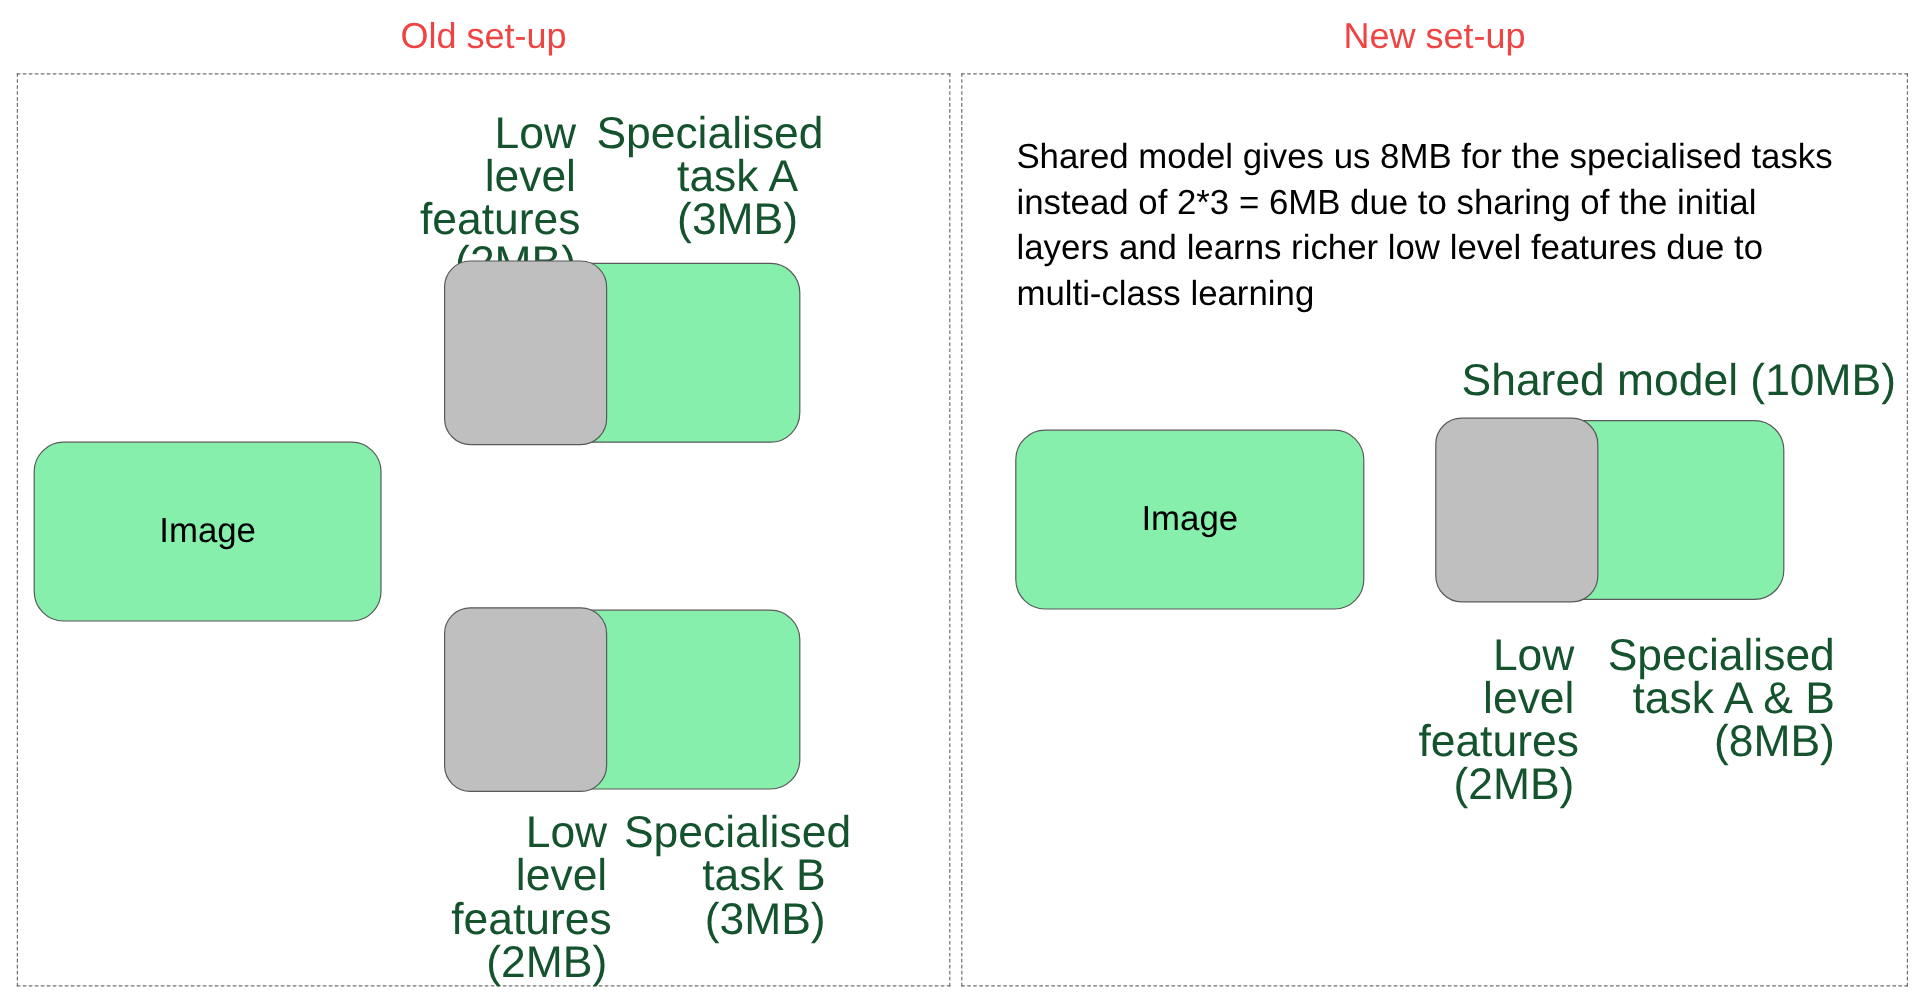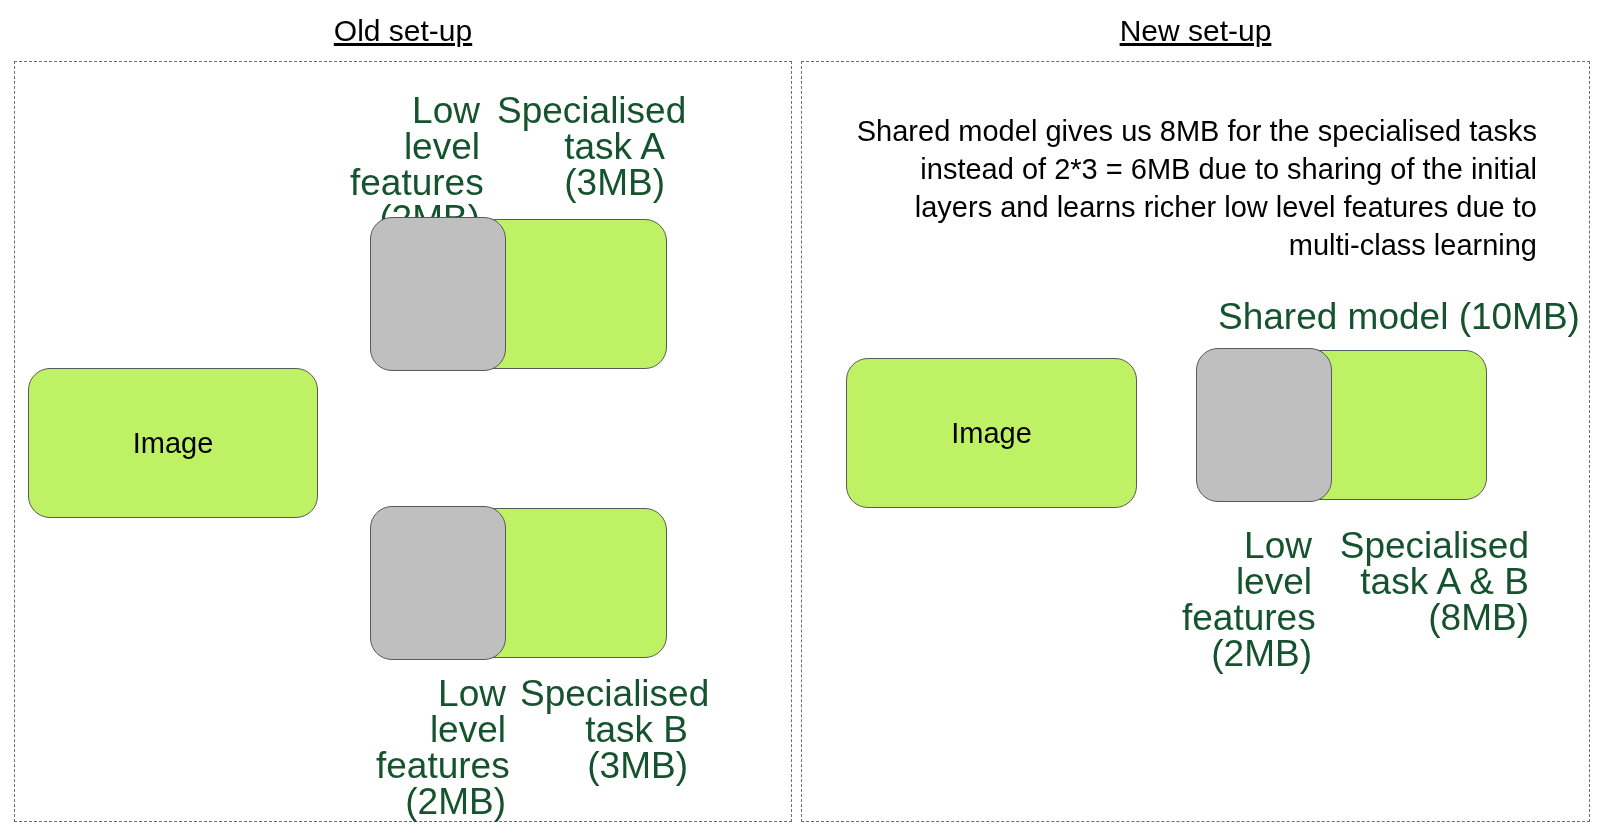--- a/index.html
+++ b/index.html
@@ -19,42 +19,42 @@
     background: #ffffff;
     overflow: hidden;
   }
 
   
   .panel-title {
     position: absolute;
     text-align: center;
     font-size: 30px;
     line-height: 34px;
-    color: #000000;
+    color: #ef4444;
     white-space: nowrap;
-    text-decoration: underline;
   }
 
   
   .panel {
     position: absolute;
     border: 1.6px dashed #6f6f6f;
     background: transparent;
     box-sizing: border-box;
   }
 
   
   .rbox {
     position: absolute;
     box-sizing: border-box;
     border: 1.3px solid #595959;
     border-radius: 22px;
   }
   .rbox.light {
-    background: #bef264;
+    background: #86efac;
+    border-radius: 25px;
   }
   .rbox.dark {
     background: #bfbfbf;
     border-radius: 22px;
   }
   .rbox .box-label {
     position: absolute;
     left: 0;
     right: 0;
     top: 50%;
@@ -74,21 +74,21 @@
     color: #14532d;
     white-space: pre-line;
   }
   .caption.single {
     white-space: nowrap;
   }
 
   
   .paragraph {
     position: absolute;
-    text-align: right;
+    text-align: left;
     font-size: 29px;
     line-height: 38px;
     color: #000000;
   }
 </style>
 </head>
 <body>
 
 <div id="canvas">
 

